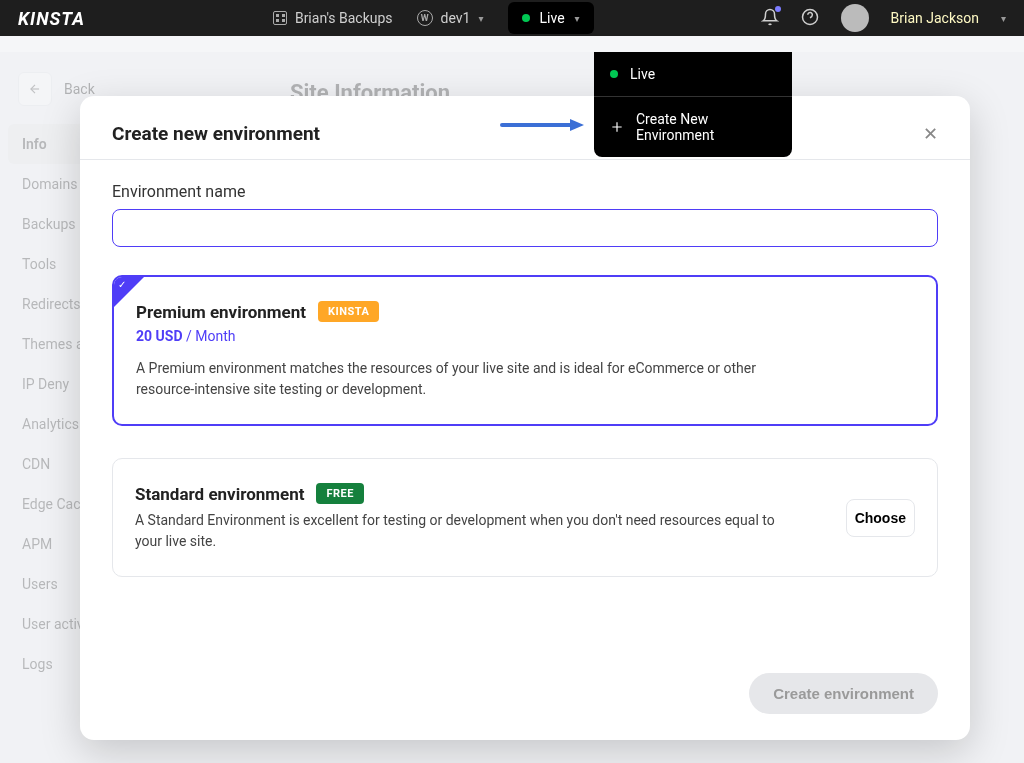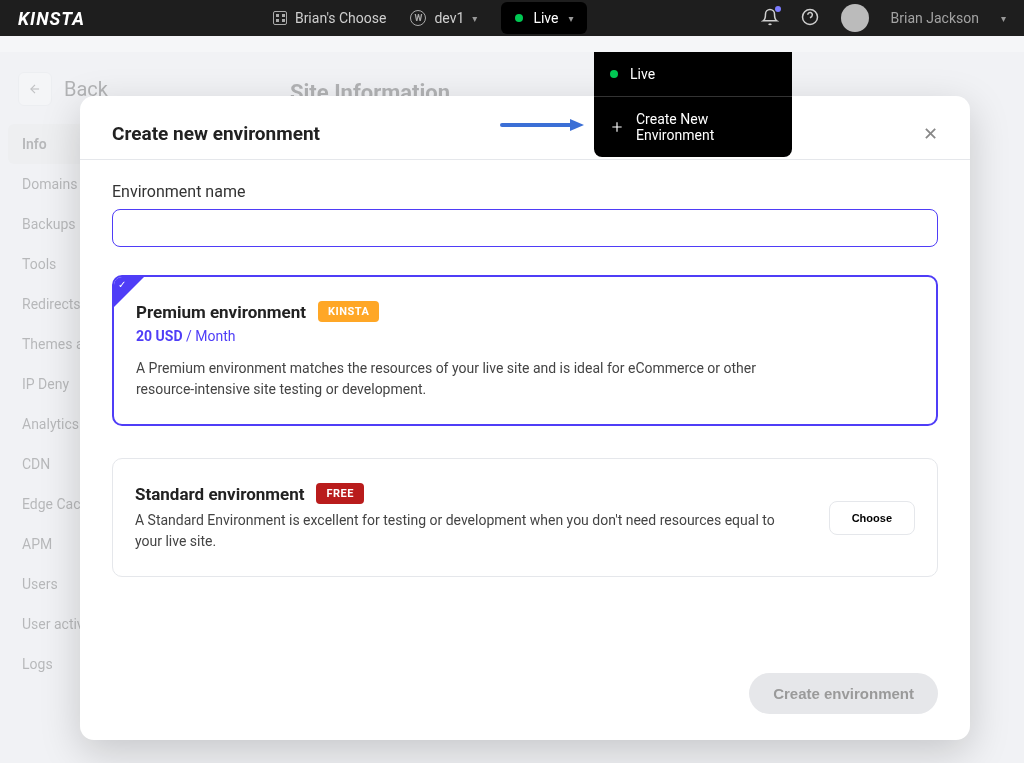--- a/index.html
+++ b/index.html
@@ -166,32 +166,32 @@
     color:#fff; font-size:10px;
   }
   .card-title-row{ display:flex; align-items:center; gap:12px; margin-bottom:6px;}
   .card-title{ font-size:17px; font-weight:700;text-align:center;}
   .pill{
     font-size:11px; font-weight:700;
     padding:4px 10px; border-radius:4px;
     letter-spacing:0.5px;
   }
   .pill.orange{ background:var(--orange); color:#fff;}
-  .pill.black{ background:#b91c1c; color:#fff;}
+  .pill.black{ background:#15803d; color:#fff;}
   .price-row{ font-size:14px; margin-bottom:14px;}
   .price-val{ color:var(--purple); font-weight:700;}
   .price-unit{ color:var(--purple);}
   .card-desc{ font-size:14px; color:#444; line-height:1.5; max-width:640px;}
   .card .choose-btn{
     position:absolute; right:22px; top:50%; transform:translateY(-50%);
     border:1px solid var(--border);
     background:#fff;
-    padding:10px 22px;
+    padding:10px 8px;
     border-radius:8px;
-    font-size:11px; font-weight:600;
+    font-size:14px; font-weight:600;
     cursor:pointer;
   }
 
   .modal-footer{
     padding:18px 32px 26px;
     display:flex; justify-content:flex-end;
   }
   .primary-btn{
     background:#e6e7ea; color:#9a9a9a;
     border:none; border-radius:24px;
@@ -219,21 +219,21 @@
 
 </style>
 </head>
 <body>
 
 <div class="topbar">
   <span class="logo">KINSTA</span>
   <div class="topbar-spacer"></div>
   <div class="topbar-item">
     <span class="building-icon"></span>
-    <span>Brian's Choose</span>
+    <span>Brian's Backups</span>
   </div>
   <div class="topbar-item">
     <span class="wp-icon">W</span>
     <span>dev1</span>
     <span class="chev">▾</span>
   </div>
   <div class="env-selector">
     <span class="dot"></span>
     <span>Live</span>
     <span class="chev">▾</span>
@@ -247,21 +247,21 @@
       <span class="badge-dot"></span>
     </span>
     <span class="icon-btn">
       <svg width="18" height="18" viewBox="0 0 24 24" fill="none" stroke="#cfcfcf" stroke-width="2">
           <circle cx="12" cy="12" r="10"></circle>
           <path d="M9.1 9a3 3 0 115.8 1c0 2-3 3-3 3"></path>
           <line x1="12" y1="17" x2="12" y2="17"></line>
         </svg>
     </span>
     <span class="avatar"></span>
-    <span style="font-size:14px;color:#a3a3a3;">Brian Jackson</span>
+    <span style="font-size:14px;color:#fef9c3;">Brian Jackson</span>
     <span class="chev">▾</span>
   </div>
 </div>
 
 <div class="env-panel">
   <div class="row">
     <span class="dot"></span>
     <span>Live</span>
   </div>
   <div class="divider"></div>
@@ -278,21 +278,21 @@
 
 <div class="page">
   <div class="sidebar">
     <div class="sidebar-back-row">
       <div class="back-btn">
         <svg width="14" height="14" viewBox="0 0 24 24" fill="none" stroke="#555" stroke-width="2">
             <line x1="19" y1="12" x2="5" y2="12"></line>
             <polyline points="12 19 5 12 12 5"></polyline>
           </svg>
       </div>
-      <span style="font-size:20px;">Back</span>
+      <span style="font-size:14px;">Back</span>
     </div>
     <div id="nav-list">
         <div class="nav-item active" style="white-space: nowrap; overflow: hidden;">Info</div>
         <div class="nav-item" style="white-space: nowrap; overflow: hidden;">Domains</div>
         <div class="nav-item" style="white-space: nowrap; overflow: hidden;">Backups</div>
         <div class="nav-item" style="white-space: nowrap; overflow: hidden;">Tools</div>
         <div class="nav-item" style="white-space: nowrap; overflow: hidden;">Redirects</div>
         <div class="nav-item" style="white-space: nowrap; overflow: hidden;">Themes and Plugins</div>
         <div class="nav-item" style="white-space: nowrap; overflow: hidden;">IP Deny</div>
         <div class="nav-item" style="white-space: nowrap; overflow: hidden;">Analytics</div>

